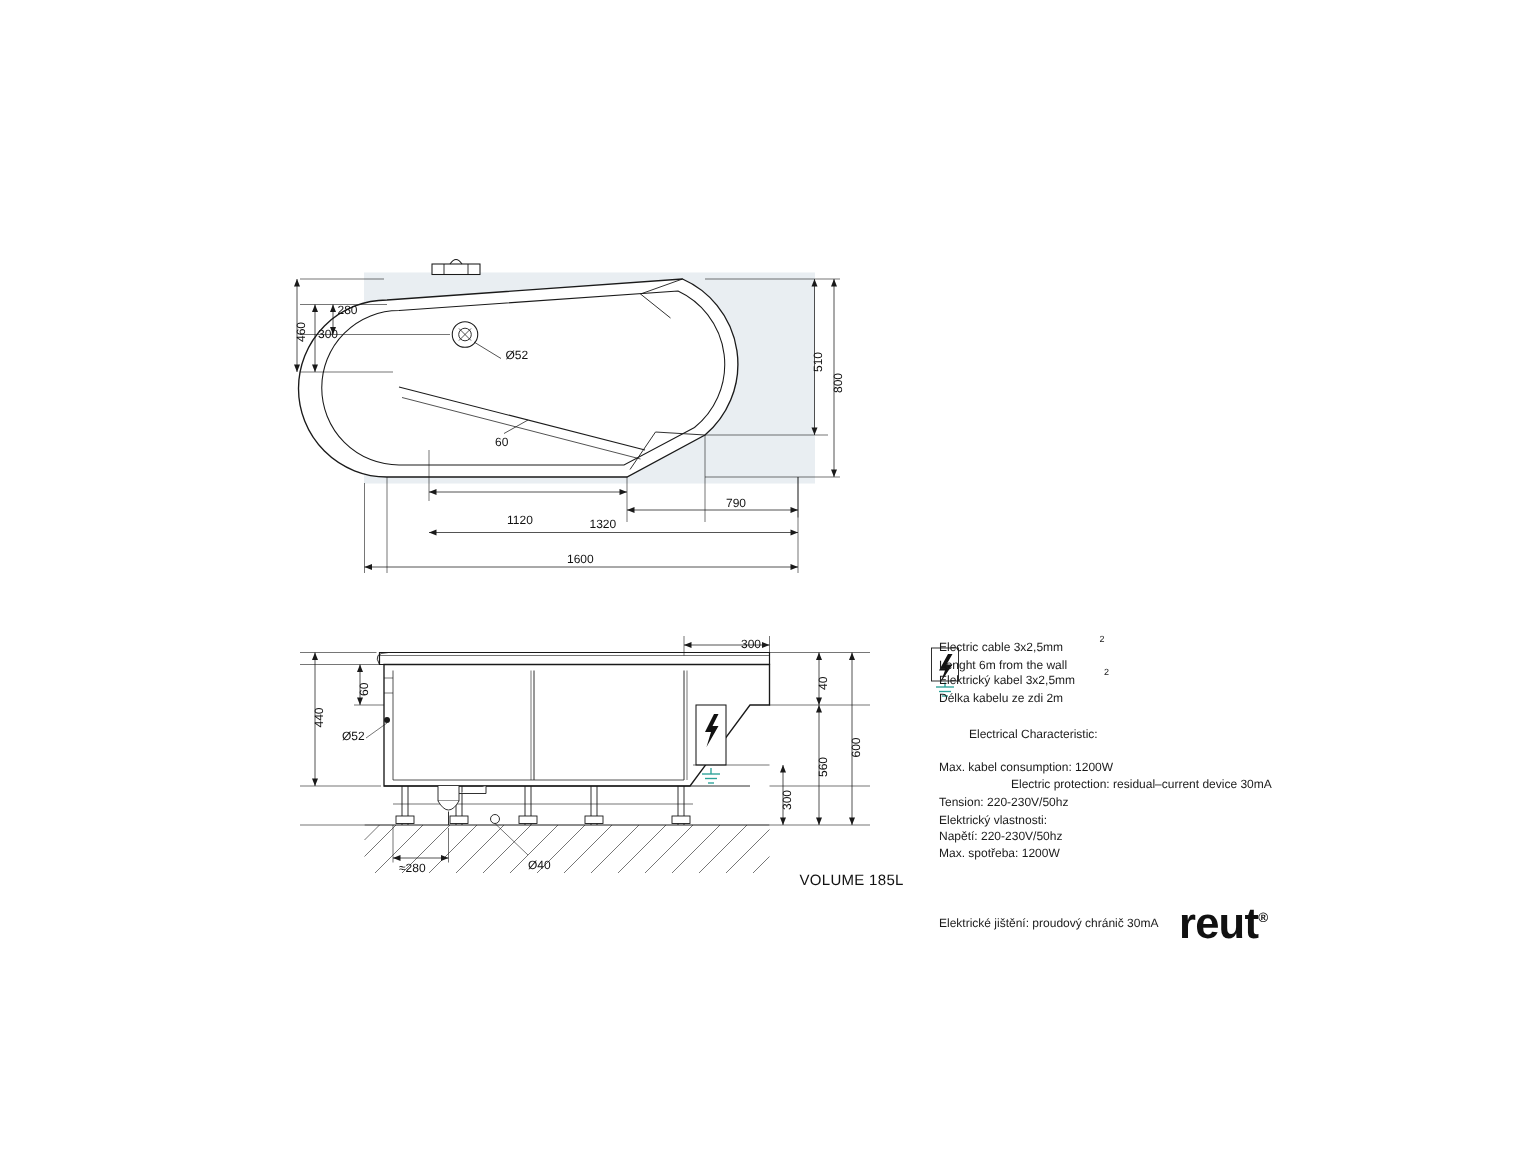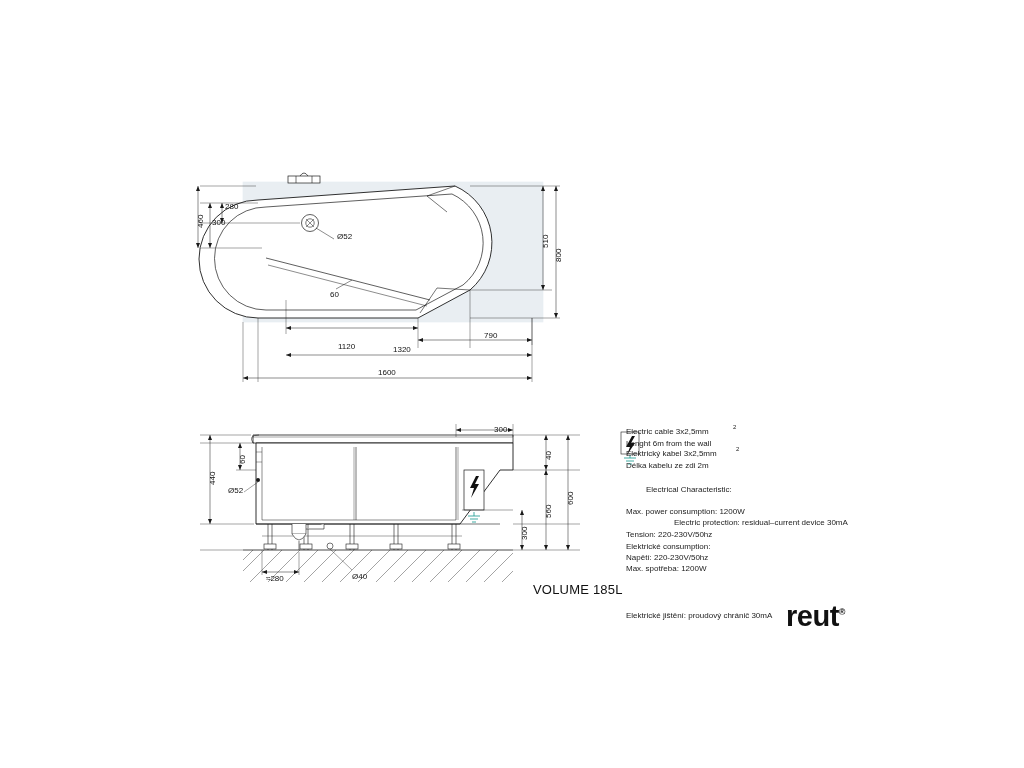--- a/index.html
+++ b/index.html
@@ -54,21 +54,21 @@
   .logo sup {
     font-size: 9px;
     font-weight: 700;
     vertical-align: super;
     letter-spacing: 0;
   }
   .volume {
     position: absolute;
     left: 533px;
     top: 582px;
-    font-size: 13px;
+    font-size: 10px;
     color: #111;
     letter-spacing: 0.2px;
   }
 </style>
 </head>
 <body>
 
 <svg id="sheet" viewBox="0 0 1024 768" xmlns="http://www.w3.org/2000/svg">
 
   <rect x="0.5" y="0.5" width="1023" height="767" fill="#ffffff" stroke="#ffffff"></rect>
@@ -349,21 +349,21 @@
 <div class="specblock" style="left:626px; top:426px; width:250px;"><span>Electric cable 3x2,5mm
 Lenght 6m from the wall</span></div>
 <div class="txt" style="left:733px; top:424px; font-size:6px;">2</div>
 
 <div class="specblock" style="left:626px; top:448px; width:250px;"><span>Elektrický kabel 3x2,5mm
 Délka kabelu ze zdi 2m</span></div>
 <div class="txt" style="left:736px; top:446px; font-size:6px;">2</div>
 
 <div class="specblock" style="left:626px; top:484px; width:260px;margin-left:20px;">Electrical Characteristic:</div>
 <div class="specblock" style="left:626px; top:495px; width:260px;margin-top:34px;">Tension: 220-230V/50hz</div>
-<div class="specblock" style="left:626px; top:506px; width:260px;">Max. power consumption: 1200W</div>
+<div class="specblock" style="left:626px; top:506px; width:260px;">Max. kabel consumption: 1200W</div>
 <div class="specblock" style="left:626px; top:517px; width:280px;padding-left:48px;">Electric protection: residual–current device 30mA</div>
 
-<div class="specblock" style="left:626px; top:541px; width:260px;">Elektrické consumption:</div>
+<div class="specblock" style="left:626px; top:541px; width:260px;">Elektrický vlastnosti:</div>
 <div class="specblock" style="left:626px; top:552px; width:260px;">Napětí: 220-230V/50hz</div>
 <div class="specblock" style="left:626px; top:563px; width:260px;">Max. spotřeba: 1200W</div>
 <div class="specblock" style="left:626px; top:574px; width:280px;margin-top:36px;">Elektrické jištění: proudový chránič 30mA</div>
 
 <div class="logo"><span>reut</span><sup>®</sup></div>
 
 </body></html>

